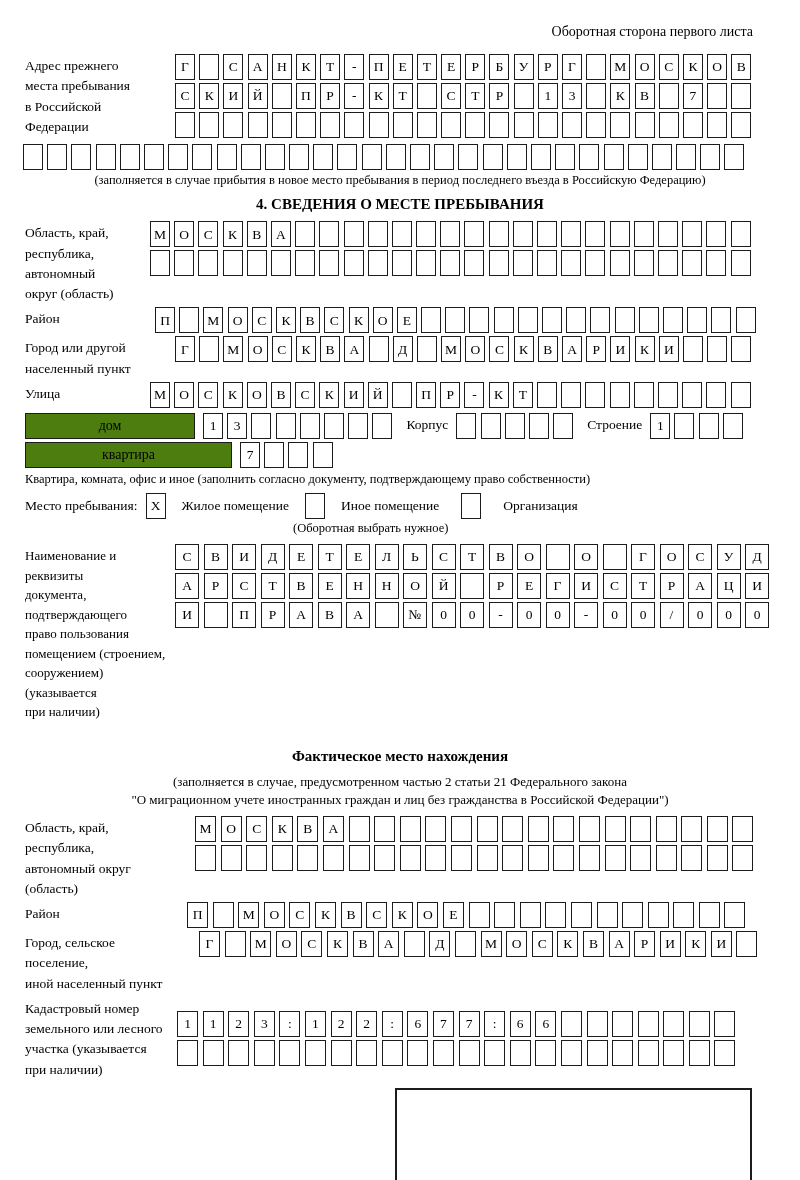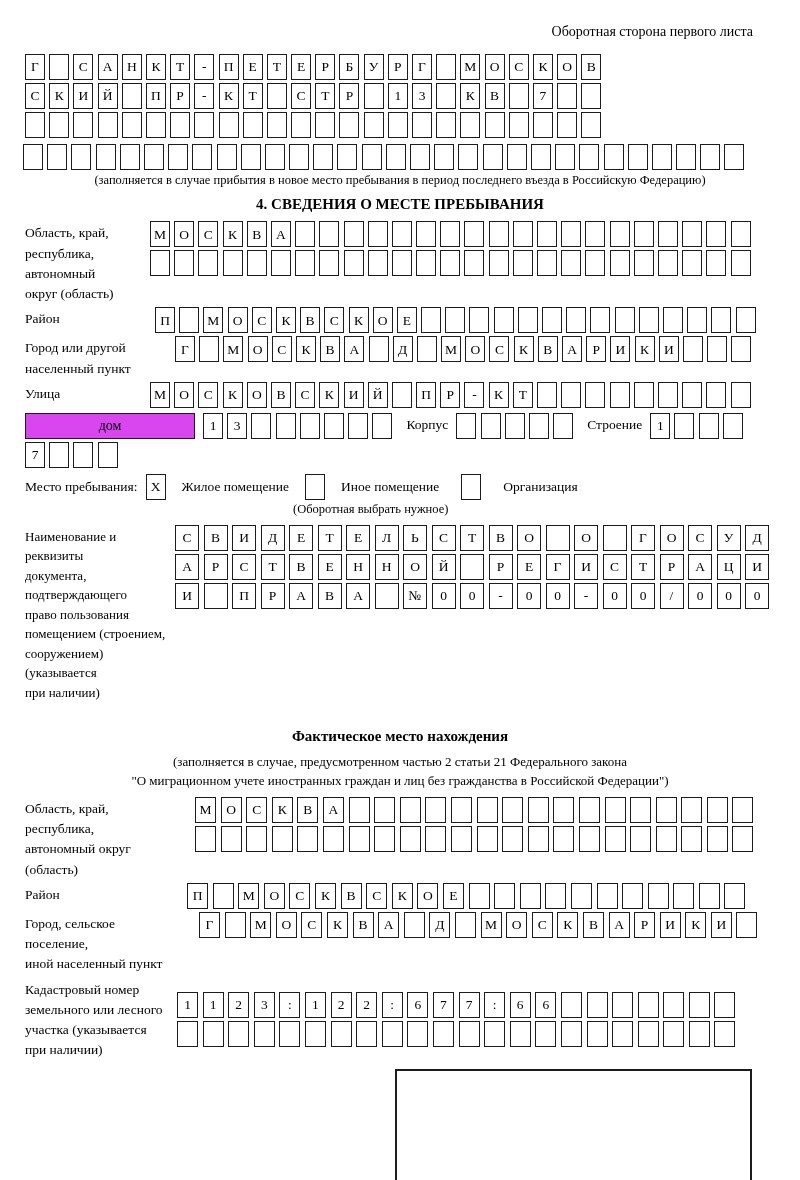--- a/index.html
+++ b/index.html
@@ -43,21 +43,21 @@
   }
   .caption.center{text-align:center;margin-right:20px;}
   .sec-title{
     text-align:center;font-weight:bold;font-size:15px;
     margin:8px 20px 8px 0;
   }
   
   .namebox{
     flex:none;border:1.6px solid #1c1c1c;height:24px;
     display:flex;align-items:center;justify-content:center;
-    font-size:14px;background:#d946ef;
+    font-size:14px;background:#4d7c0f;
   }
   .namebox.house{width:168px;margin-right:8px;}
   .namebox.apt{width:205px;margin-right:8px;}
   .inline-lb{flex:none;font-size:13.5px;padding:4px 8px 0 10px;}
   
   .stay-row{display:flex;align-items:center;margin:6px 0 2px 0;font-size:13.5px;}
   .stay-row .cbox{margin:0 0 0 8px;}
   .stay-row .opt-label{margin-left:16px;}
   .stay-note{font-size:12.5px;margin:2px 0 8px 268px;}
   
@@ -69,20 +69,24 @@
   }
 </style>
 </head>
 <body>
 
 <div class="page">
 
   <div class="header-note">Оборотная сторона первого листа</div>
 
   <div class="frow">
+    <div class="flabel w150">Адрес прежнего
+места пребывания
+в Российской
+Федерации</div>
     <div class="rows-stack">
       <div class="boxes">
           <div class="cbox">Г</div>
           <div class="cbox"></div>
           <div class="cbox">С</div>
           <div class="cbox">А</div>
           <div class="cbox">Н</div>
           <div class="cbox">К</div>
           <div class="cbox">Т</div>
           <div class="cbox">-</div>
@@ -372,27 +376,29 @@
     <div class="inline-lb">Строение</div>
     <div class="boxes">
         <div class="cbox">1</div>
         <div class="cbox"></div>
         <div class="cbox"></div>
         <div class="cbox"></div>
       </div>
   </div>
 
   <div class="frow">
+    <div class="namebox apt">квартира</div>
     <div class="boxes">
         <div class="cbox">7</div>
         <div class="cbox"></div>
         <div class="cbox"></div>
         <div class="cbox"></div>
       </div>
   </div>
+  <div class="caption">Квартира, комната, офис и иное (заполнить согласно документу, подтверждающему право собственности)</div>
 
   <div class="stay-row">
     <span>Место пребывания:</span>
     <div class="cbox chk">X</div>
     <span class="opt-label">Жилое помещение</span>
     <div class="cbox chk" style="margin-left:16px;"></div>
     <span class="opt-label">Иное помещение</span>
     <div class="cbox chk" style="margin-left:22px;"></div>
     <span class="opt-label" style="margin-left:22px;">Организация</span>
   </div>

